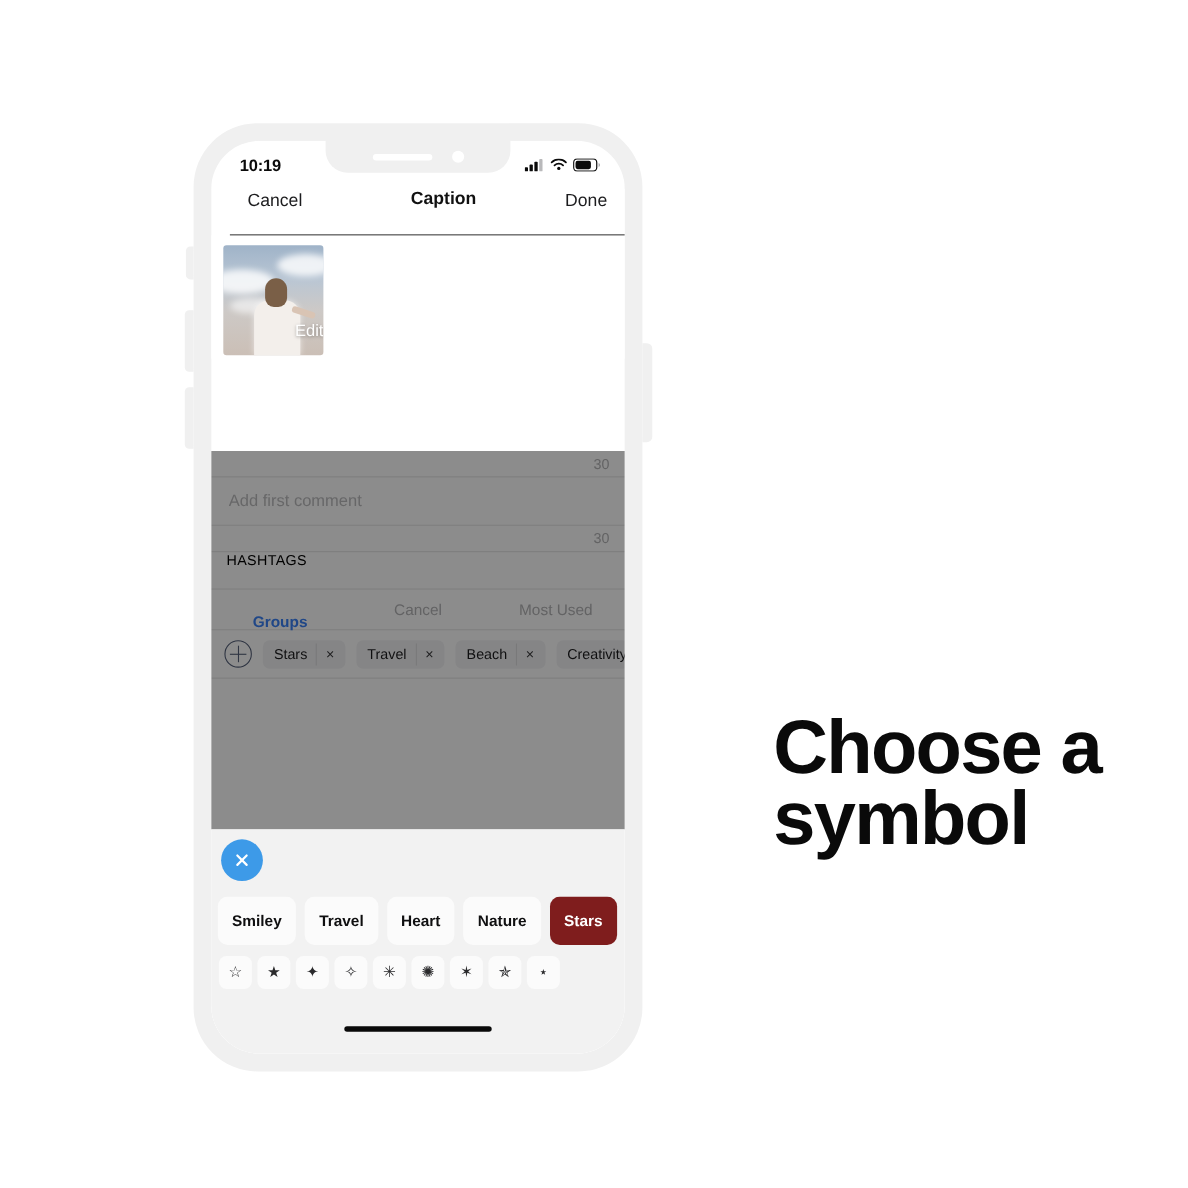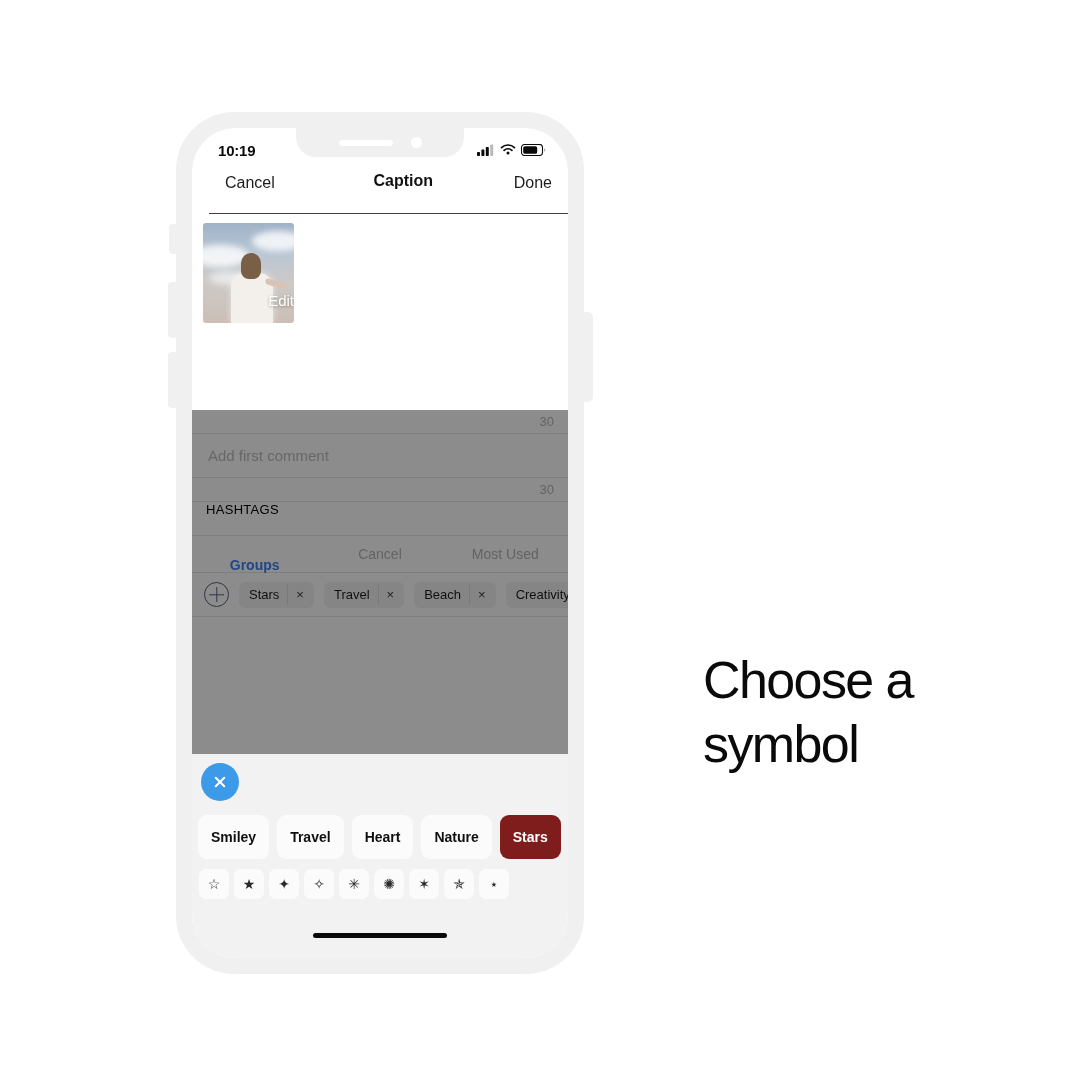--- a/index.html
+++ b/index.html
@@ -425,23 +425,23 @@
     background: #0a0a0a;
     z-index: 60;
   }
 
   
   #side-heading {
     position: absolute;
     left: 703px;
     top: 648px;
     width: 320px;
-    font-size: 52px;
+    font-size: 69px;
     line-height: 64px;
-    font-weight: normal;
+    font-weight: bold;
     color: #0a0a0a;
     letter-spacing: -1.6px;
   }
 </style>
 </head>
 <body>
 
 <div id="phone-frame">
 
   <div class="side-btn left-mute"></div>

